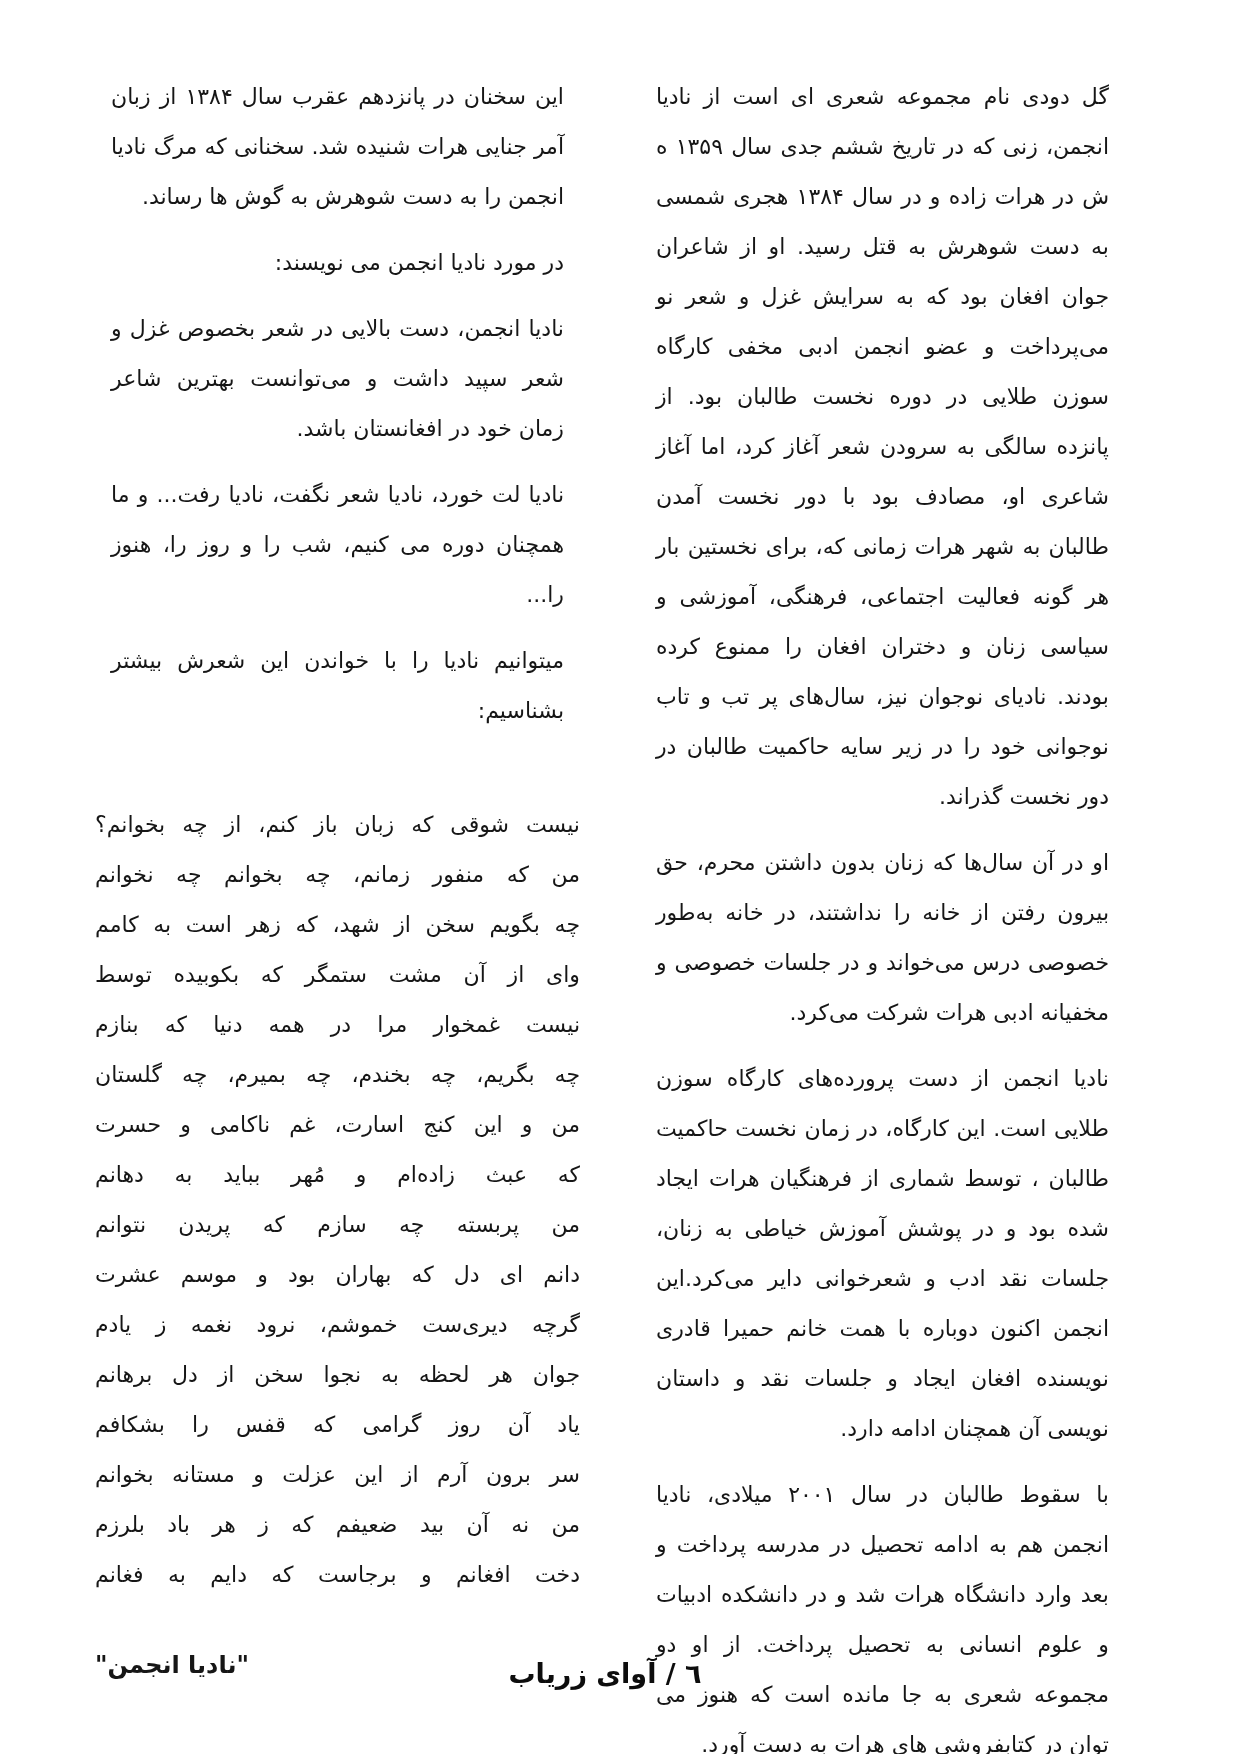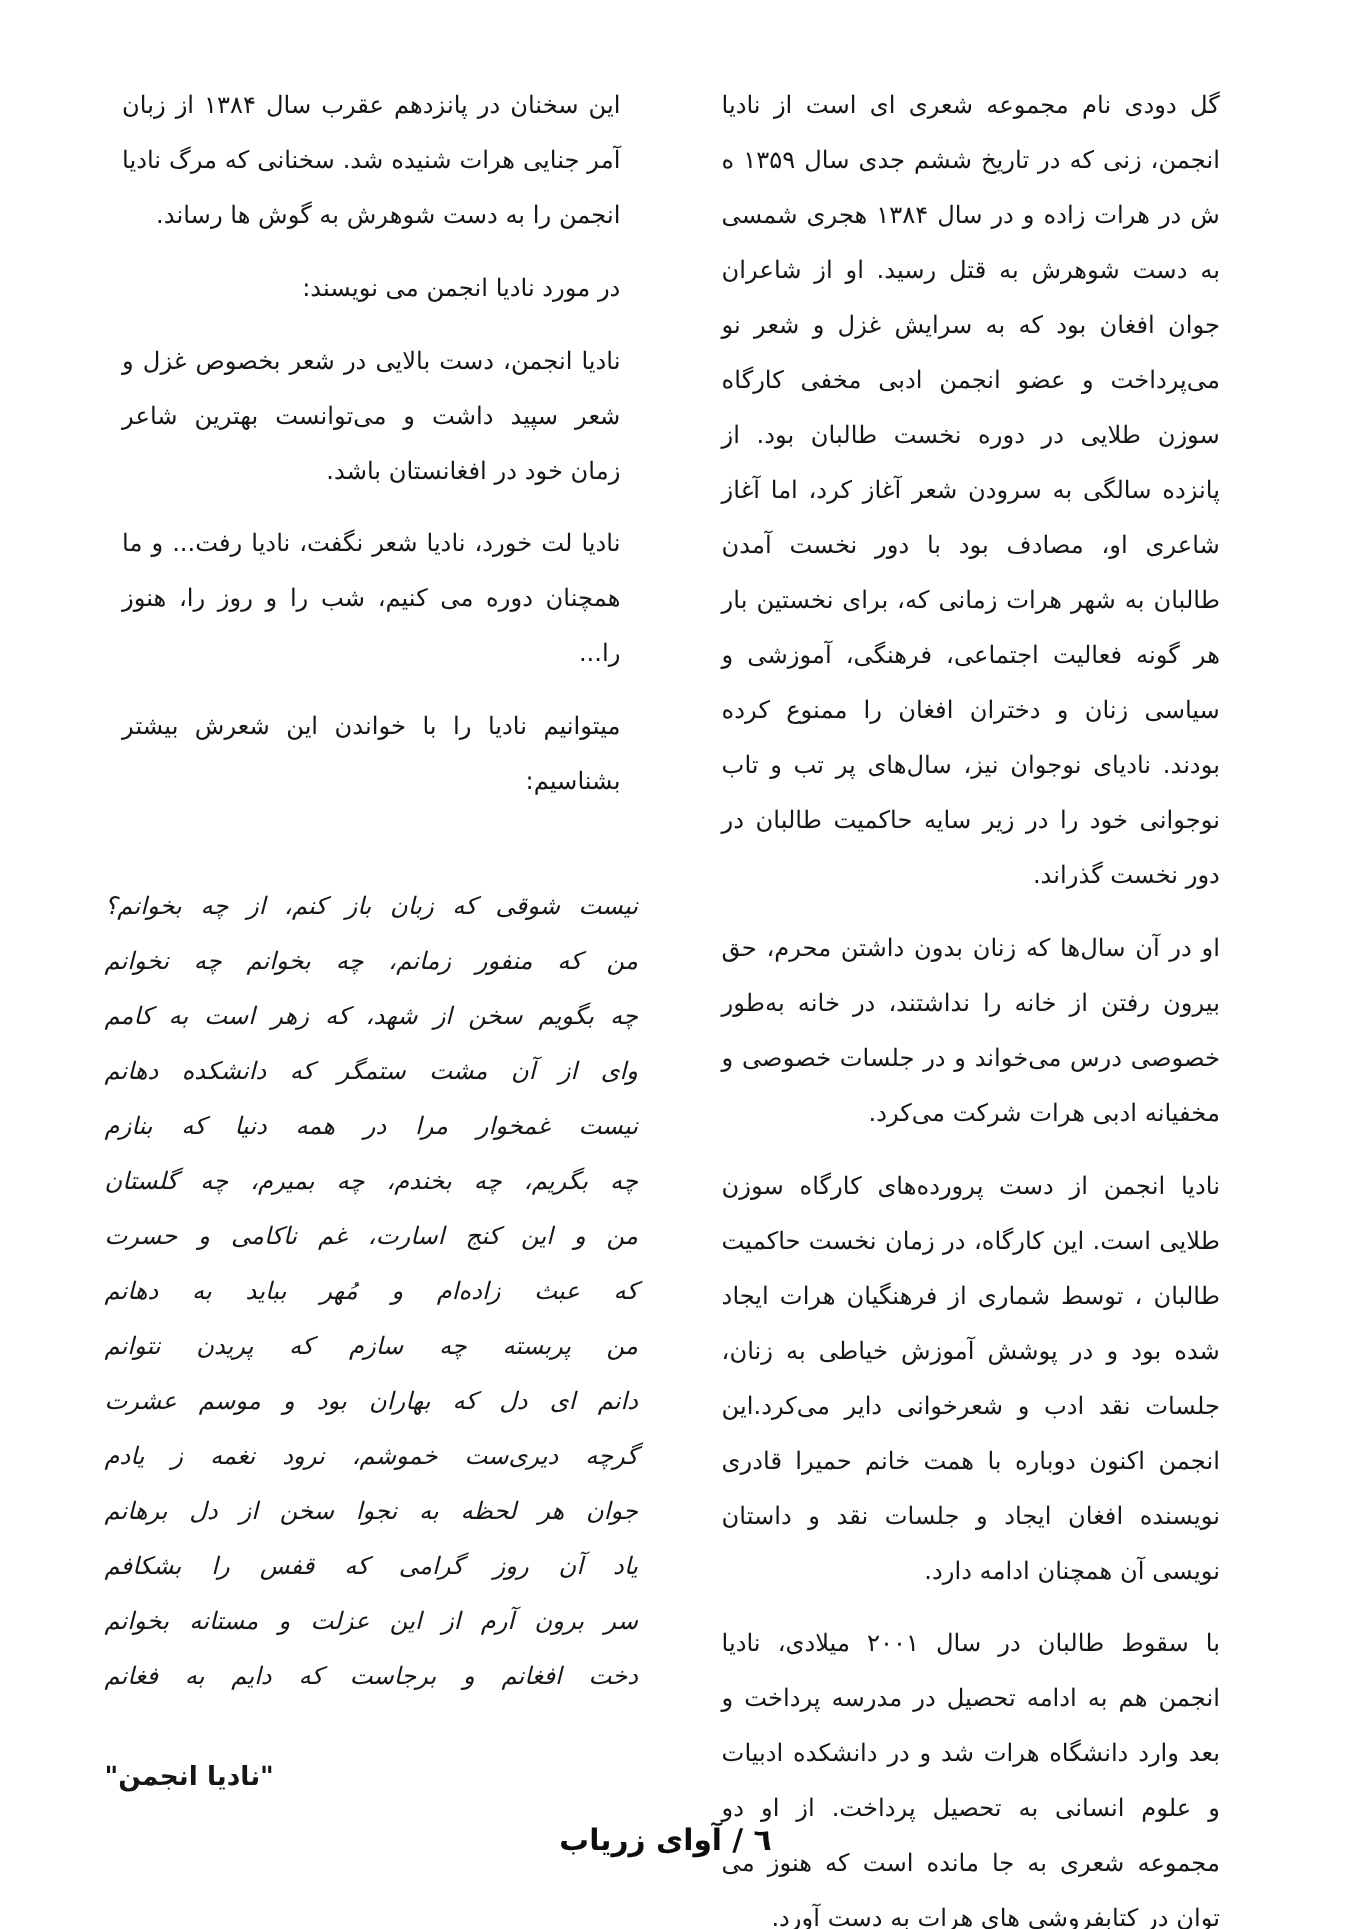--- a/index.html
+++ b/index.html
@@ -27,21 +27,20 @@
     direction: rtl;
     font-size: 22px;
     line-height: 50px;
     text-align: justify;
   }
   .para { margin: 16px; text-align: justify; }
   .poem { margin-top: 64px; }
   .poem .poem-line {
     text-align: justify;
     text-align-last: justify;  
-    font-style: italic;
   }
   .signature {
     margin-top: 40px;
     font-weight: 700;
     font-size: 24px;
     text-align: left;        
     direction: rtl;
   }
   .footer {
     position: absolute;
@@ -89,31 +88,32 @@
           <div class="para">در مورد نادیا انجمن می نویسند:</div>
           <div class="para">نادیا انجمن، دست بالایی در شعر بخصوص غزل و شعر سپید داشت و می‌توانست بهترین شاعر زمان خود در افغانستان باشد.</div>
           <div class="para">نادیا لت خورد، نادیا شعر نگفت، نادیا رفت... و ما همچنان دوره می کنیم، شب را و روز را، هنوز را...</div>
           <div class="para">میتوانیم نادیا را با خواندن این شعرش بیشتر بشناسیم:</div>
         </div>
 
       <div class="poem">
           <div class="poem-line">نیست شوقی که زبان باز کنم، از چه بخوانم؟</div>
           <div class="poem-line">من که منفور زمانم، چه بخوانم چه نخوانم</div>
           <div class="poem-line">چه بگویم سخن از شهد، که زهر است به کامم</div>
-          <div class="poem-line">وای از آن مشت ستمگر که دانشکده دهانم</div>
+          <div class="poem-line">وای از آن مشت ستمگر که بکوبیده توسط</div>
           <div class="poem-line">نیست غمخوار مرا در همه دنیا که بنازم</div>
           <div class="poem-line">چه بگریم، چه بخندم، چه بمیرم، چه گلستان</div>
           <div class="poem-line">من و این کنج اسارت، غم ناکامی و حسرت</div>
           <div class="poem-line">که عبث زاده‌ام و مُهر بباید به دهانم</div>
           <div class="poem-line">من پربسته چه سازم که پریدن نتوانم</div>
           <div class="poem-line">دانم ای دل که بهاران بود و موسم عشرت</div>
           <div class="poem-line">گرچه دیری‌ست خموشم، نرود نغمه ز یادم</div>
           <div class="poem-line">جوان هر لحظه به نجوا سخن از دل برهانم</div>
           <div class="poem-line">یاد آن روز گرامی که قفس را بشکافم</div>
           <div class="poem-line">سر برون آرم از این عزلت و مستانه بخوانم</div>
+          <div class="poem-line">من نه آن بید ضعیفم که ز هر باد بلرزم</div>
           <div class="poem-line">دخت افغانم و برجاست که دایم به فغانم</div>
         </div>
 
       <div class="signature">"نادیا انجمن"</div>
     </section>
 
   </main>
 
   <footer class="footer">
     <div class="footer-label">٦ / آوای زریاب</div>

